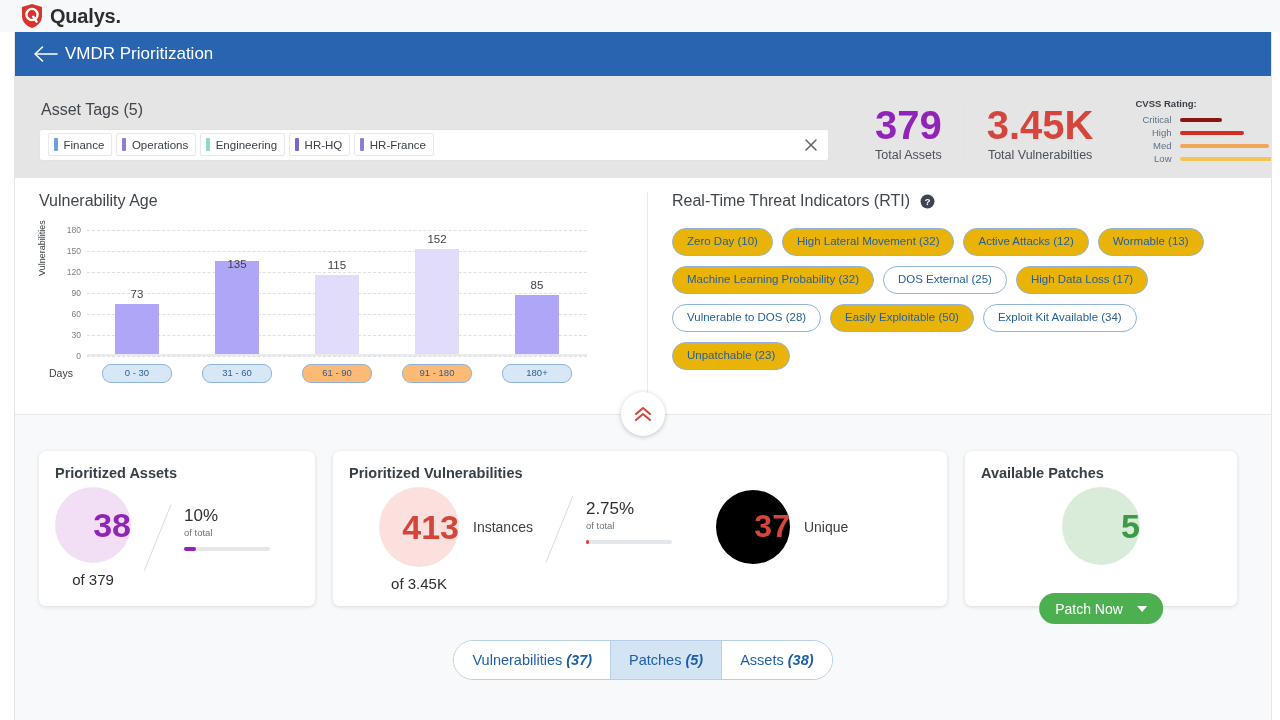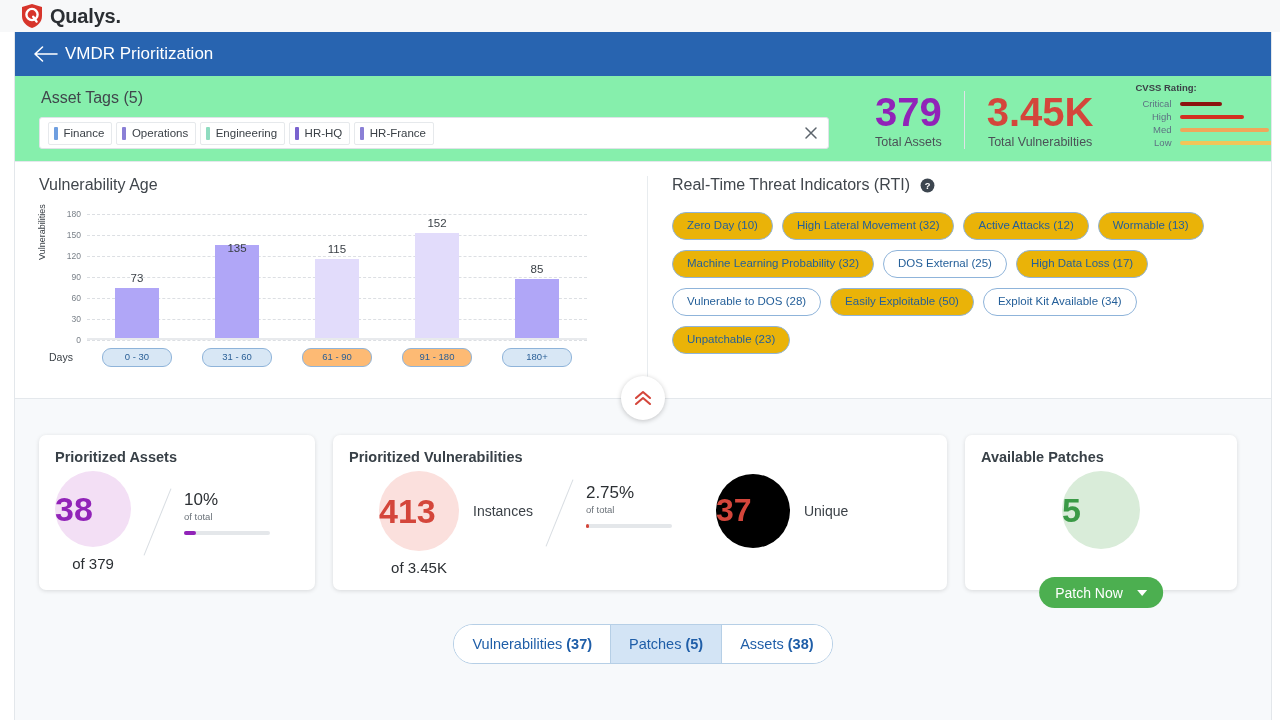--- a/index.html
+++ b/index.html
@@ -44,24 +44,24 @@
     height: 44px; background: #2864b0;
     display: flex; align-items: center;
   }
   .back-arrow { margin-left: 18px; width: 26px; height: 18px; display: block; }
   .titlebar-title {
     color: #ffffff; font-size: 17px; margin-left: 6px; font-weight: normal;
   }
 
   
   .filterstrip {
-    background: #86efac;
+    background: #e5e5e5;
     border-bottom: 1px solid #e4e8ec;
-    padding: 4px 16px 12px 24px;
-    display: flex; align-items: flex-end;
+    padding: 20px 16px 12px 24px;
+    display: flex; align-items: center;
   }
   .tags-col { flex: 0 0 790px; }
   .tags-label {
     font-size: 16px; color: #40464c; margin: 0 0 10px 2px; font-weight: normal;
   }
   .tags-box {
     position: relative;
     height: 32px;
     border: 1px solid #dfe3e8;
     border-radius: 3px;
@@ -211,21 +211,21 @@
     position: relative;
   }
   .card-assets { width: 276px; height: 155px; }
   .card-vulns  { width: 614px; height: 155px; }
   .card-patch  { width: 272px; height: 155px; }
   .card-title { font-size: 14.5px; color: #384047; font-weight: bold; margin-bottom: 6px; }
 
   .metric-row { display: flex; align-items: center; }
   .disc {
     border-radius: 50%;
-    display: flex; align-items: center; justify-content: flex-start;
+    display: flex; align-items: center; justify-content: flex-end;
     font-weight: bold;
   }
   .disc-assets { width: 76px; height: 76px; background: #f3dff5; }
   .disc-assets .dv { font-size: 34px; color: #9123b8; }
   .disc-vulns { width: 80px; height: 80px; background: #fbe0dd; }
   .disc-vulns .dv { font-size: 34px; color: #d4463b; }
   .disc-uniq { width: 74px; height: 74px; background: #000000; }
   .disc-uniq .dv { font-size: 32px; color: #d4463b; }
   .disc-patch { width: 78px; height: 78px; background: #d9ecd9; }
   .disc-patch .dv { font-size: 34px; color: #3a9a46; }
@@ -268,21 +268,21 @@
     overflow: hidden; background: #fff;
   }
   .tab {
     height: 38px; line-height: 38px;
     padding: 0 18px;
     font-size: 14.5px; color: #1f5ea8;
     cursor: pointer; background: #ffffff;
   }
   .tab + .tab { border-left: 1px solid #b6cfe6; }
   .tab.active { background: #d3e4f5; }
-  .tab b { font-weight: bold; }
+  .tab b { font-weight: bold; font-style: italic; }
 </style>
 </head>
 <body>
 
 <div id="app">
 
   <div class="brandbar">
     <div class="logo-wrap">
       <svg class="logo-mark" viewBox="0 0 24 26">
         <path d="M12 1 L22 4 V13 C22 19 17.5 23.3 12 25 C6.5 23.3 2 19 2 13 V4 Z" fill="#d7352b"></path>

